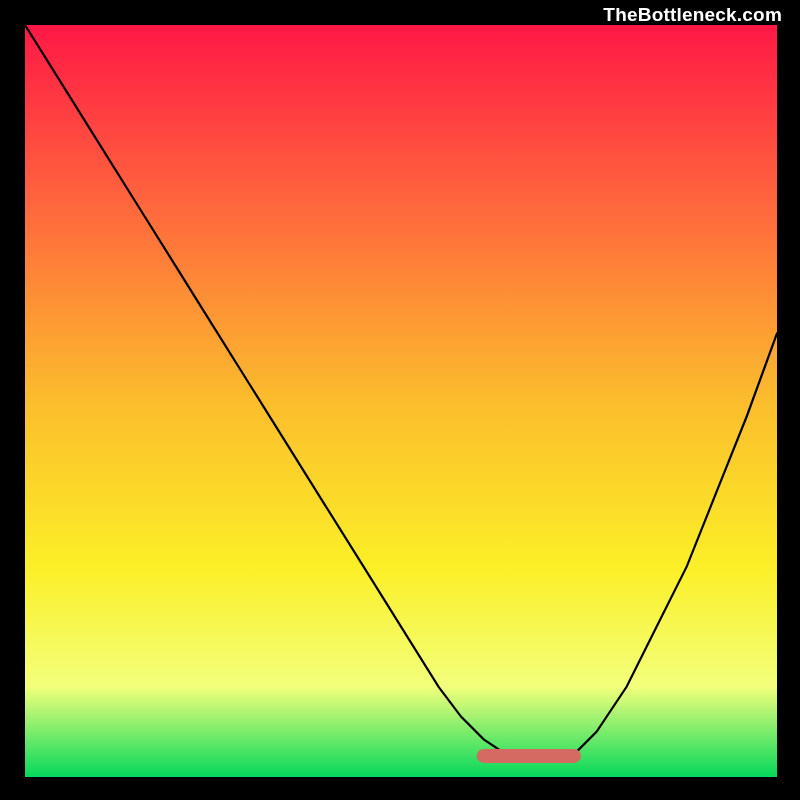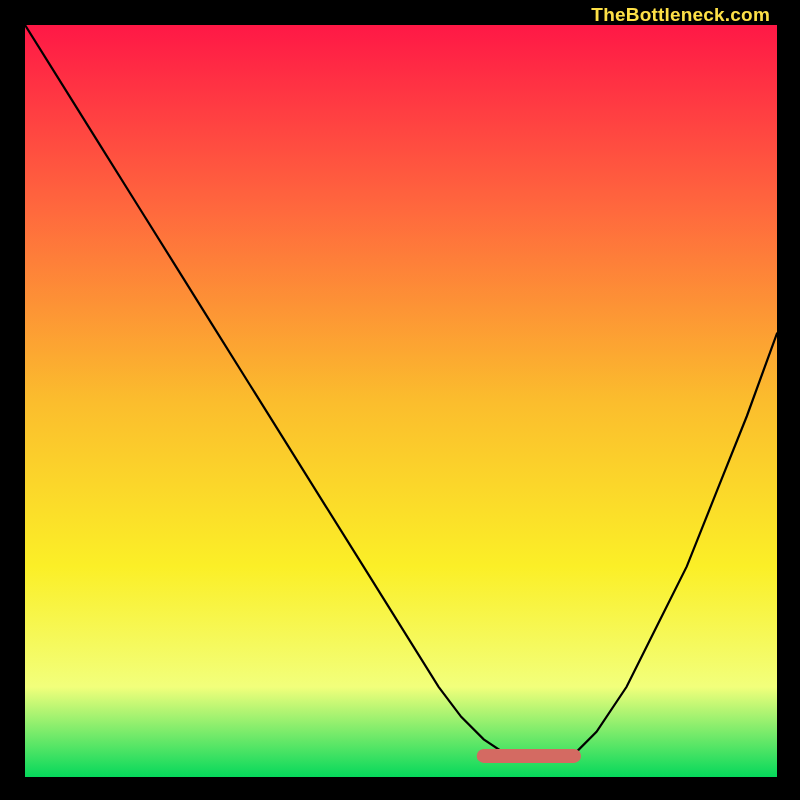--- a/index.html
+++ b/index.html
@@ -25,25 +25,25 @@
     
   }
   .plot-area svg {
     display: block;
     width: 100%;
     height: 100%;
   }
   .watermark {
     position: absolute;
     top: 4px;
-    right: 30px;
+    right: 18px;
     font-family: Arial, sans-serif;
     font-size: 19px;
     font-weight: bold;
-    color: #fde047;
+    color: #ffffff;
     letter-spacing: 0.2px;
   }
 </style>
 </head>
 <body>
 <div class="frame">
   <div class="plot-area">
     <svg viewBox="0 0 752 752" preserveAspectRatio="none">
       <defs>
         <linearGradient id="bgGrad" x1="0" y1="0" x2="0" y2="1">

